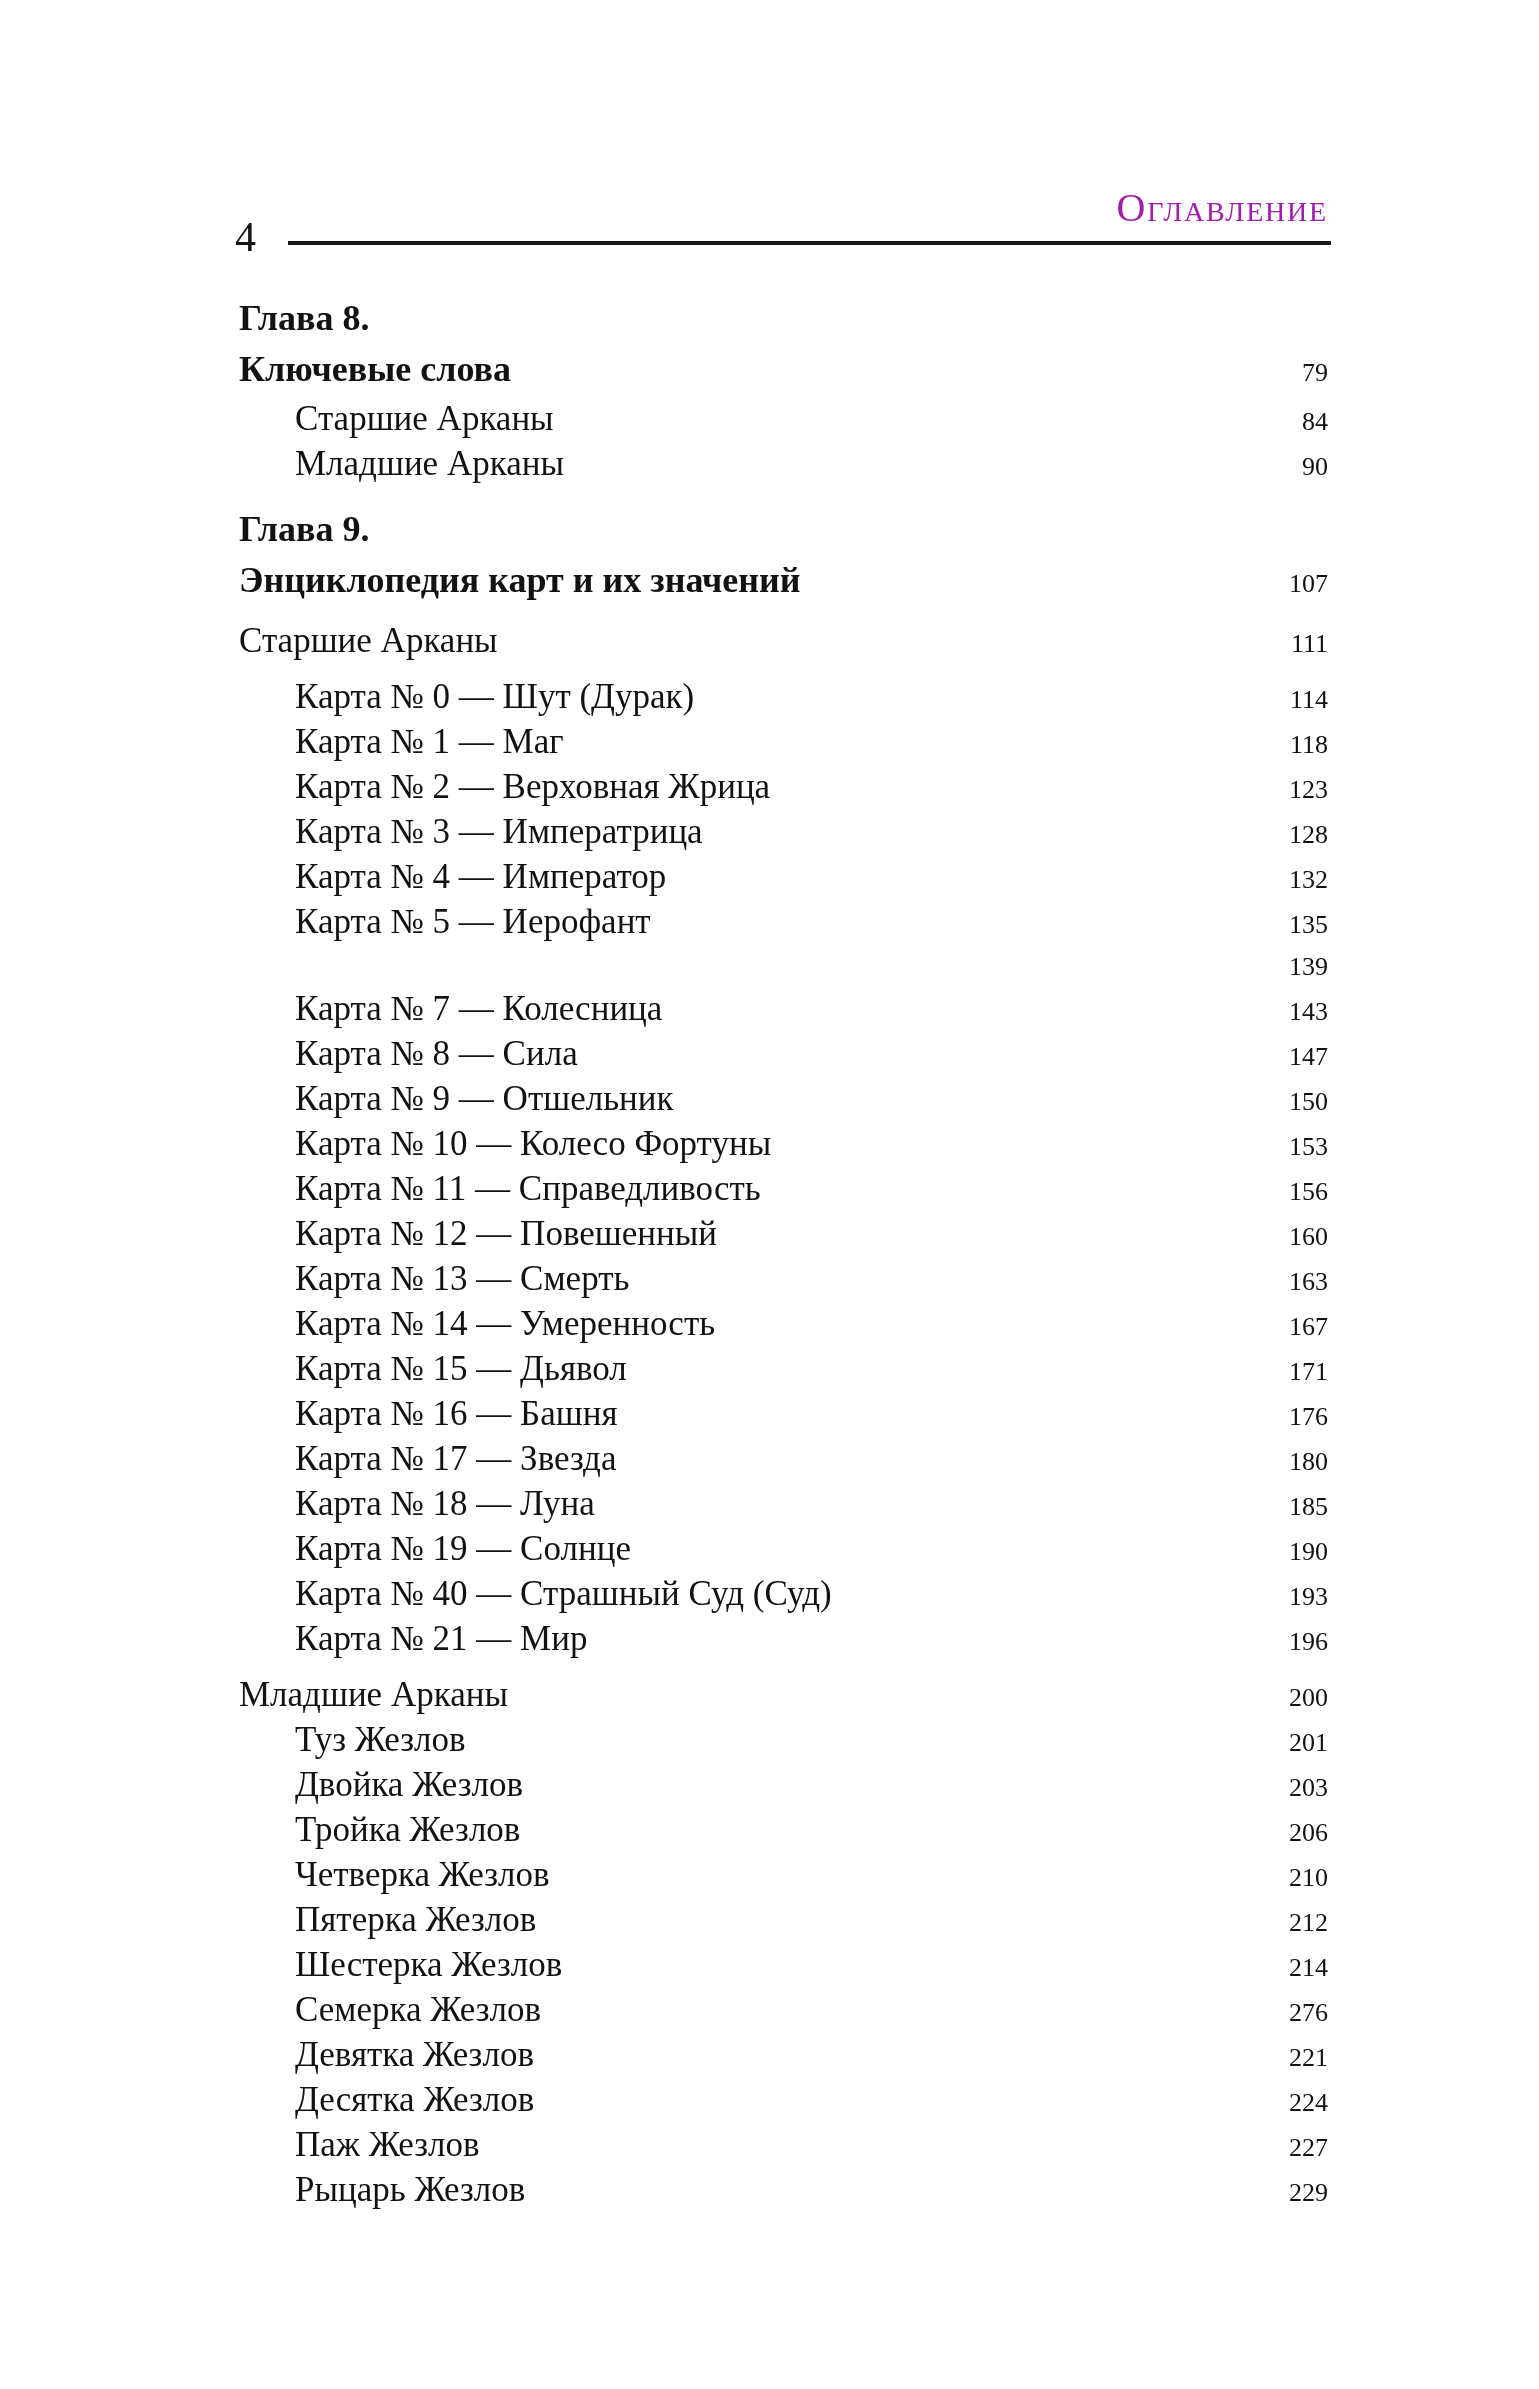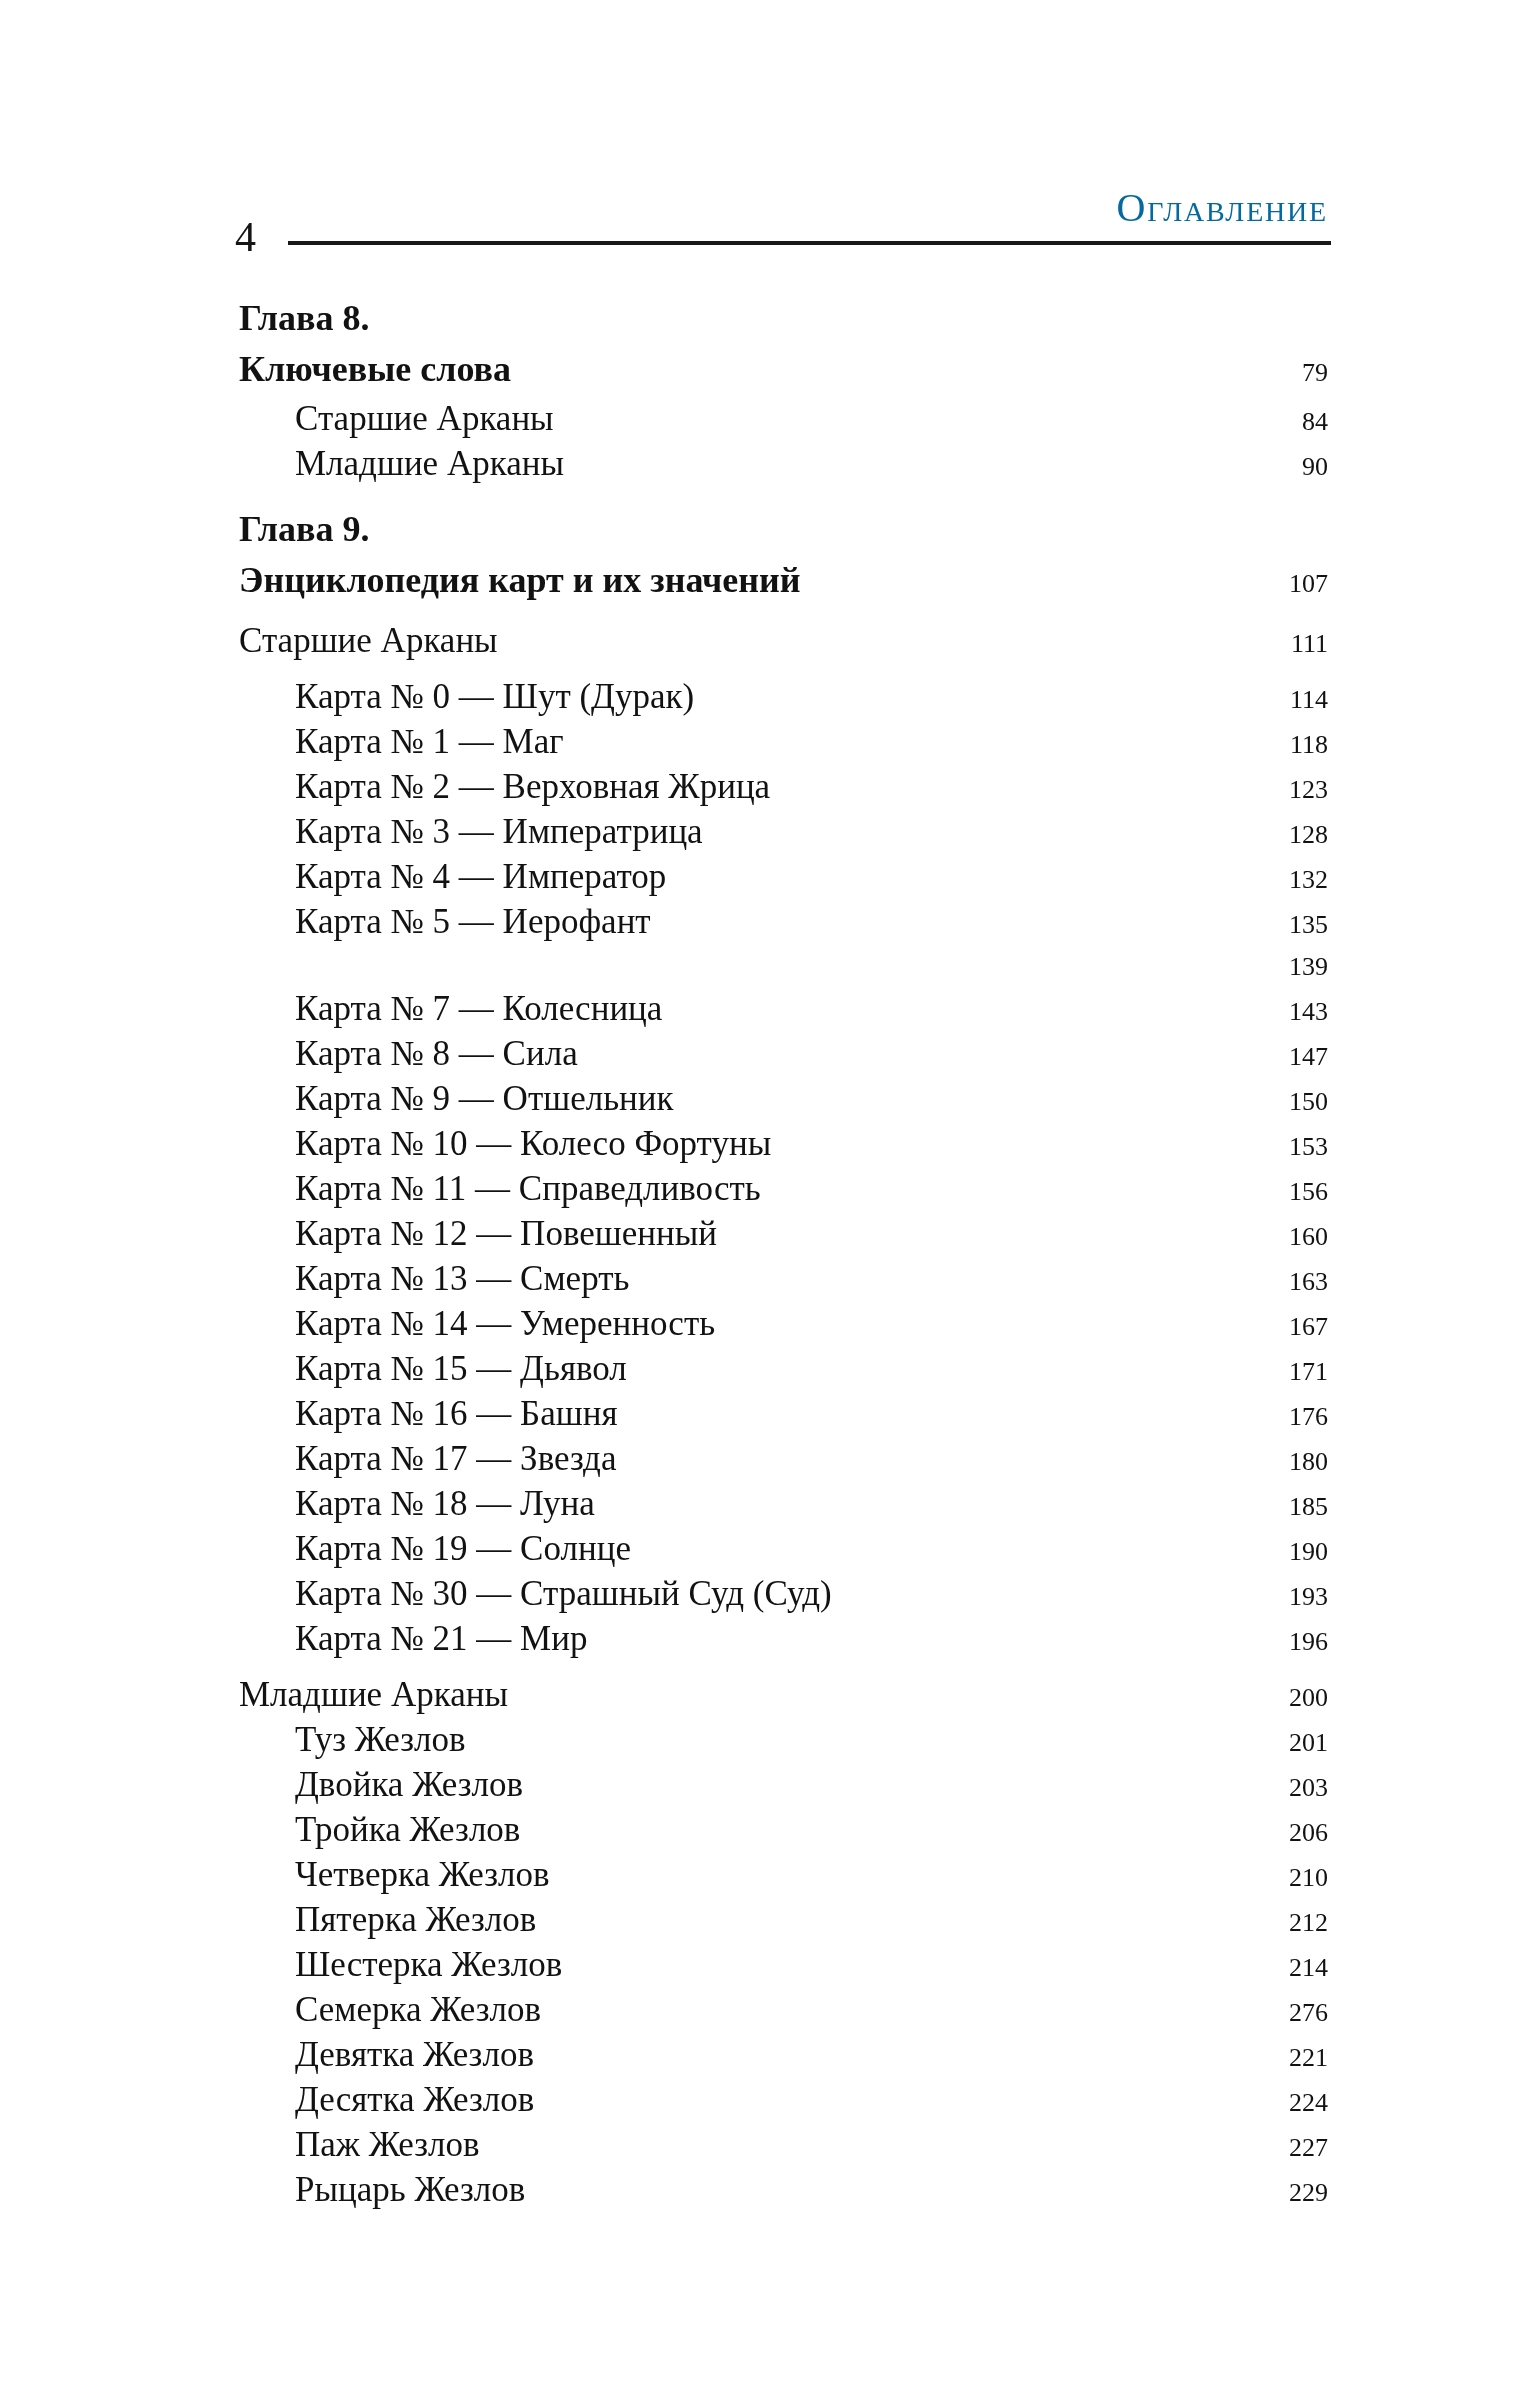--- a/index.html
+++ b/index.html
@@ -17,21 +17,21 @@
     overflow: hidden;
   }
   
   .running-head {
     position: absolute;
     top: 184px;
     right: 211px;
     font-variant: small-caps;
     font-size: 40px;
     letter-spacing: 1.8px;
-    color: #0369a1;
+    color: #a21caf;
     white-space: nowrap;
   }
   .folio {
     position: absolute;
     top: 213px;
     left: 235px;
     font-size: 42px;
     color: #151515;
   }
   .header-rule {
@@ -218,21 +218,21 @@
     <span class="label">Карта № 18 — Луна</span>
     <span class="leader"></span>
     <span class="pg">185</span>
   </div>
       <div class="row sub">
     <span class="label">Карта № 19 — Солнце</span>
     <span class="leader"></span>
     <span class="pg">190</span>
   </div>
       <div class="row sub">
-    <span class="label">Карта № 30 — Страшный Суд (Суд)</span>
+    <span class="label">Карта № 40 — Страшный Суд (Суд)</span>
     <span class="leader"></span>
     <span class="pg">193</span>
   </div>
       <div class="row sub">
     <span class="label">Карта № 21 — Мир</span>
     <span class="leader"></span>
     <span class="pg">196</span>
   </div>
       <div class="row section gap-small">
     <span class="label">Младшие Арканы</span>

